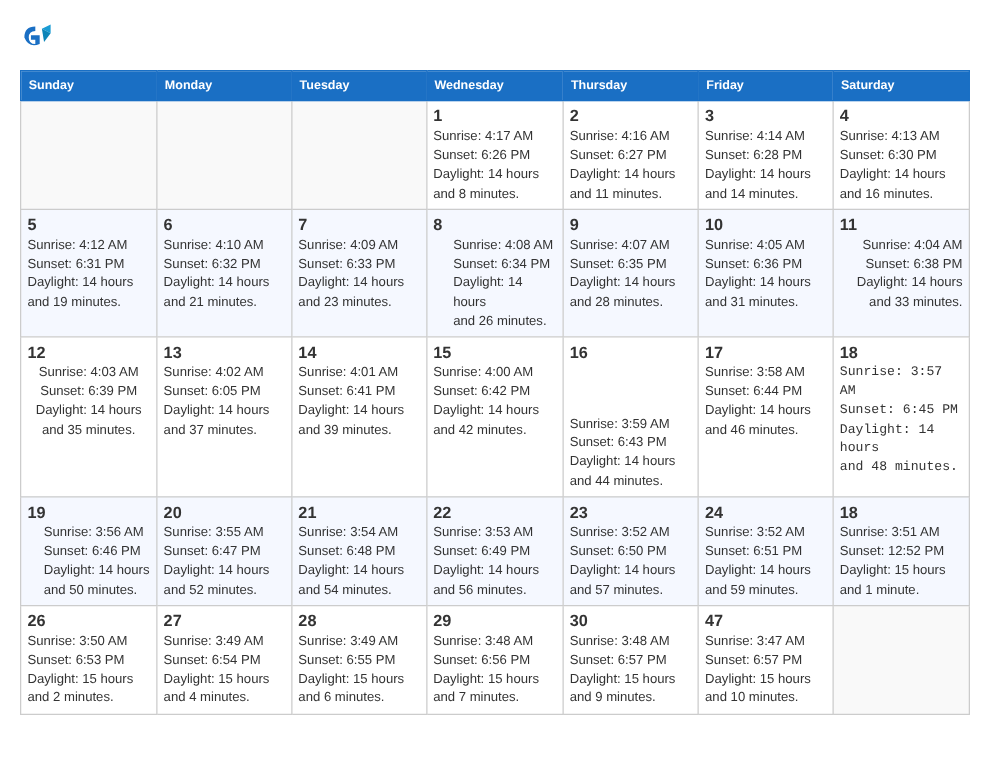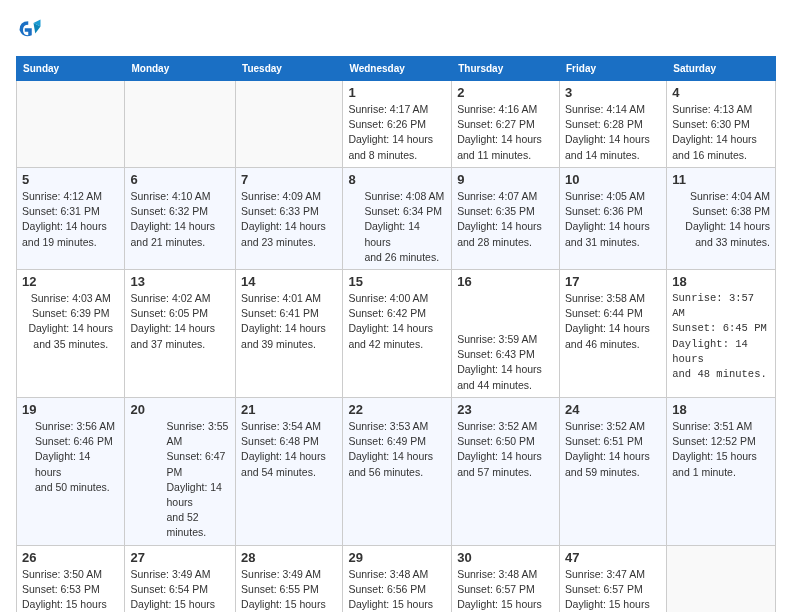--- a/index.html
+++ b/index.html
@@ -259,21 +259,21 @@
       <tr>
         <td>
           <div class="day-num">19</div>
           <div class="day-info" style="white-space: pre-line; margin-left: 13px;">Sunrise: 3:56 AM
 Sunset: 6:46 PM
 Daylight: 14 hours
 and 50 minutes.</div>
         </td>
         <td>
           <div class="day-num">20</div>
-          <div class="day-info" style="white-space: pre-line; margin-left: 36px;">Sunrise: 3:55 AM
+          <div class="day-info" style="white-space: pre-line;">Sunrise: 3:55 AM
 Sunset: 6:47 PM
 Daylight: 14 hours
 and 52 minutes.</div>
         </td>
         <td>
           <div class="day-num">21</div>
           <div class="day-info" style="white-space: pre-line;">Sunrise: 3:54 AM
 Sunset: 6:48 PM
 Daylight: 14 hours
 and 54 minutes.</div>

